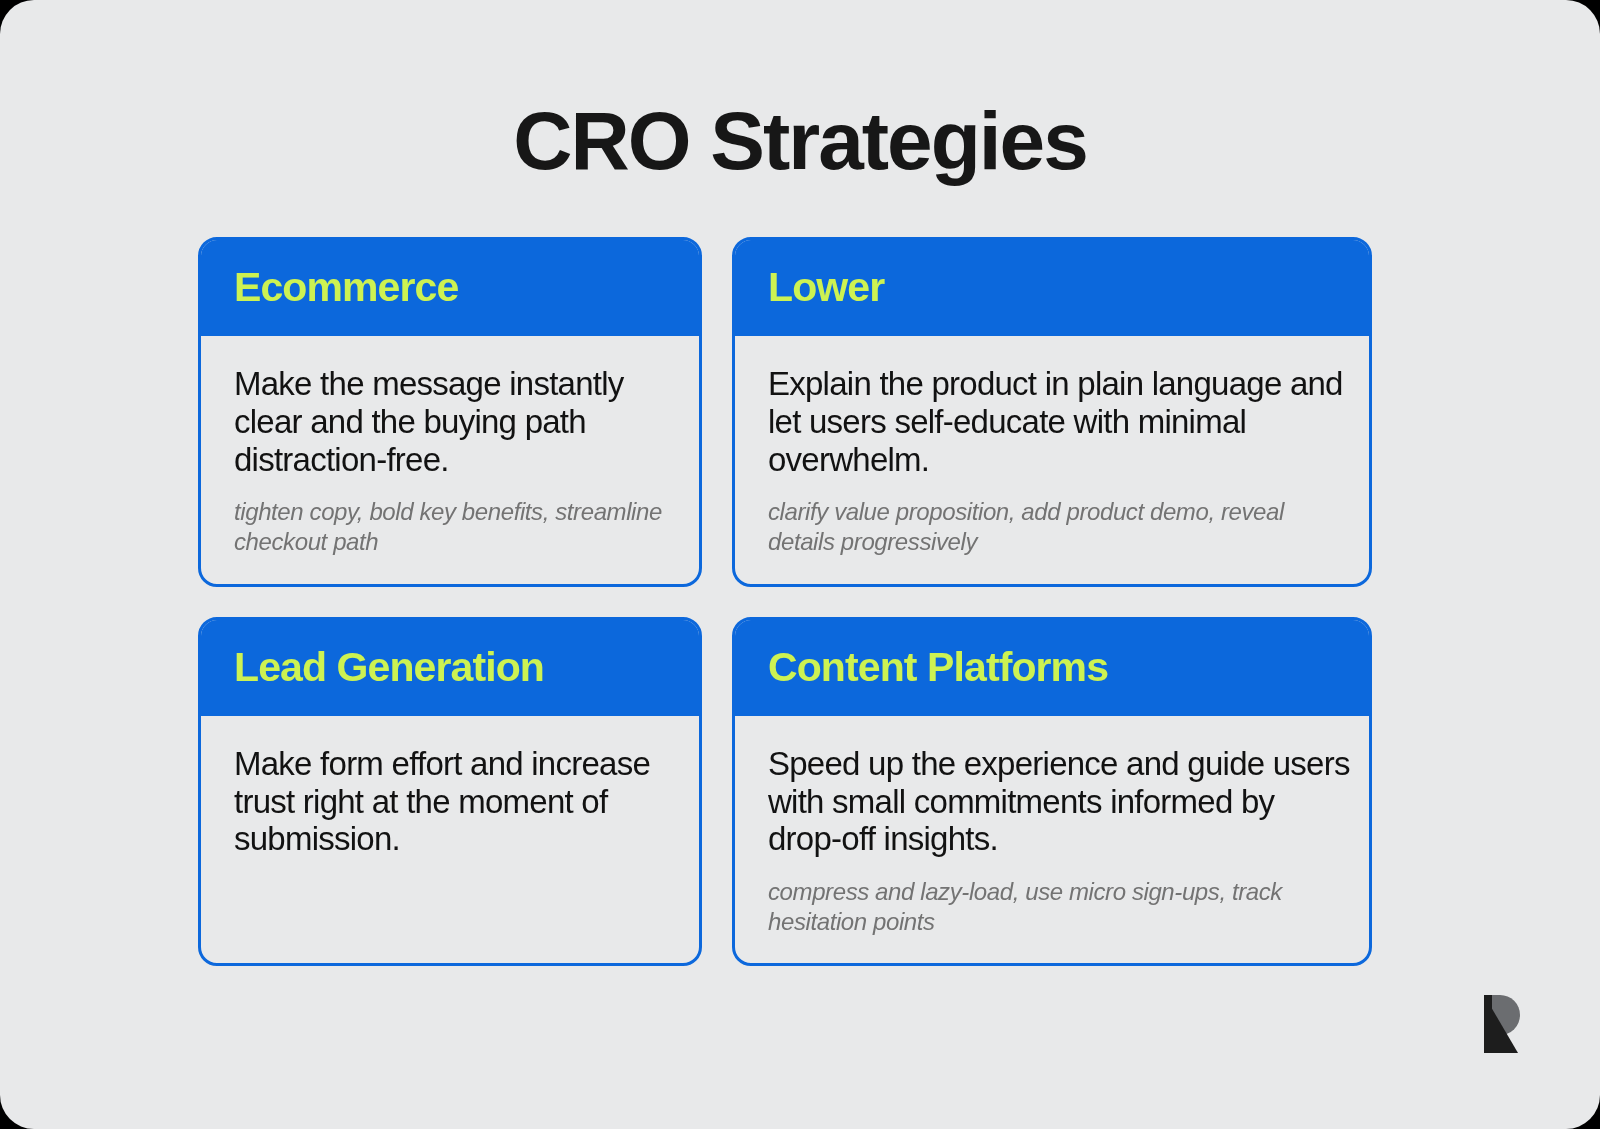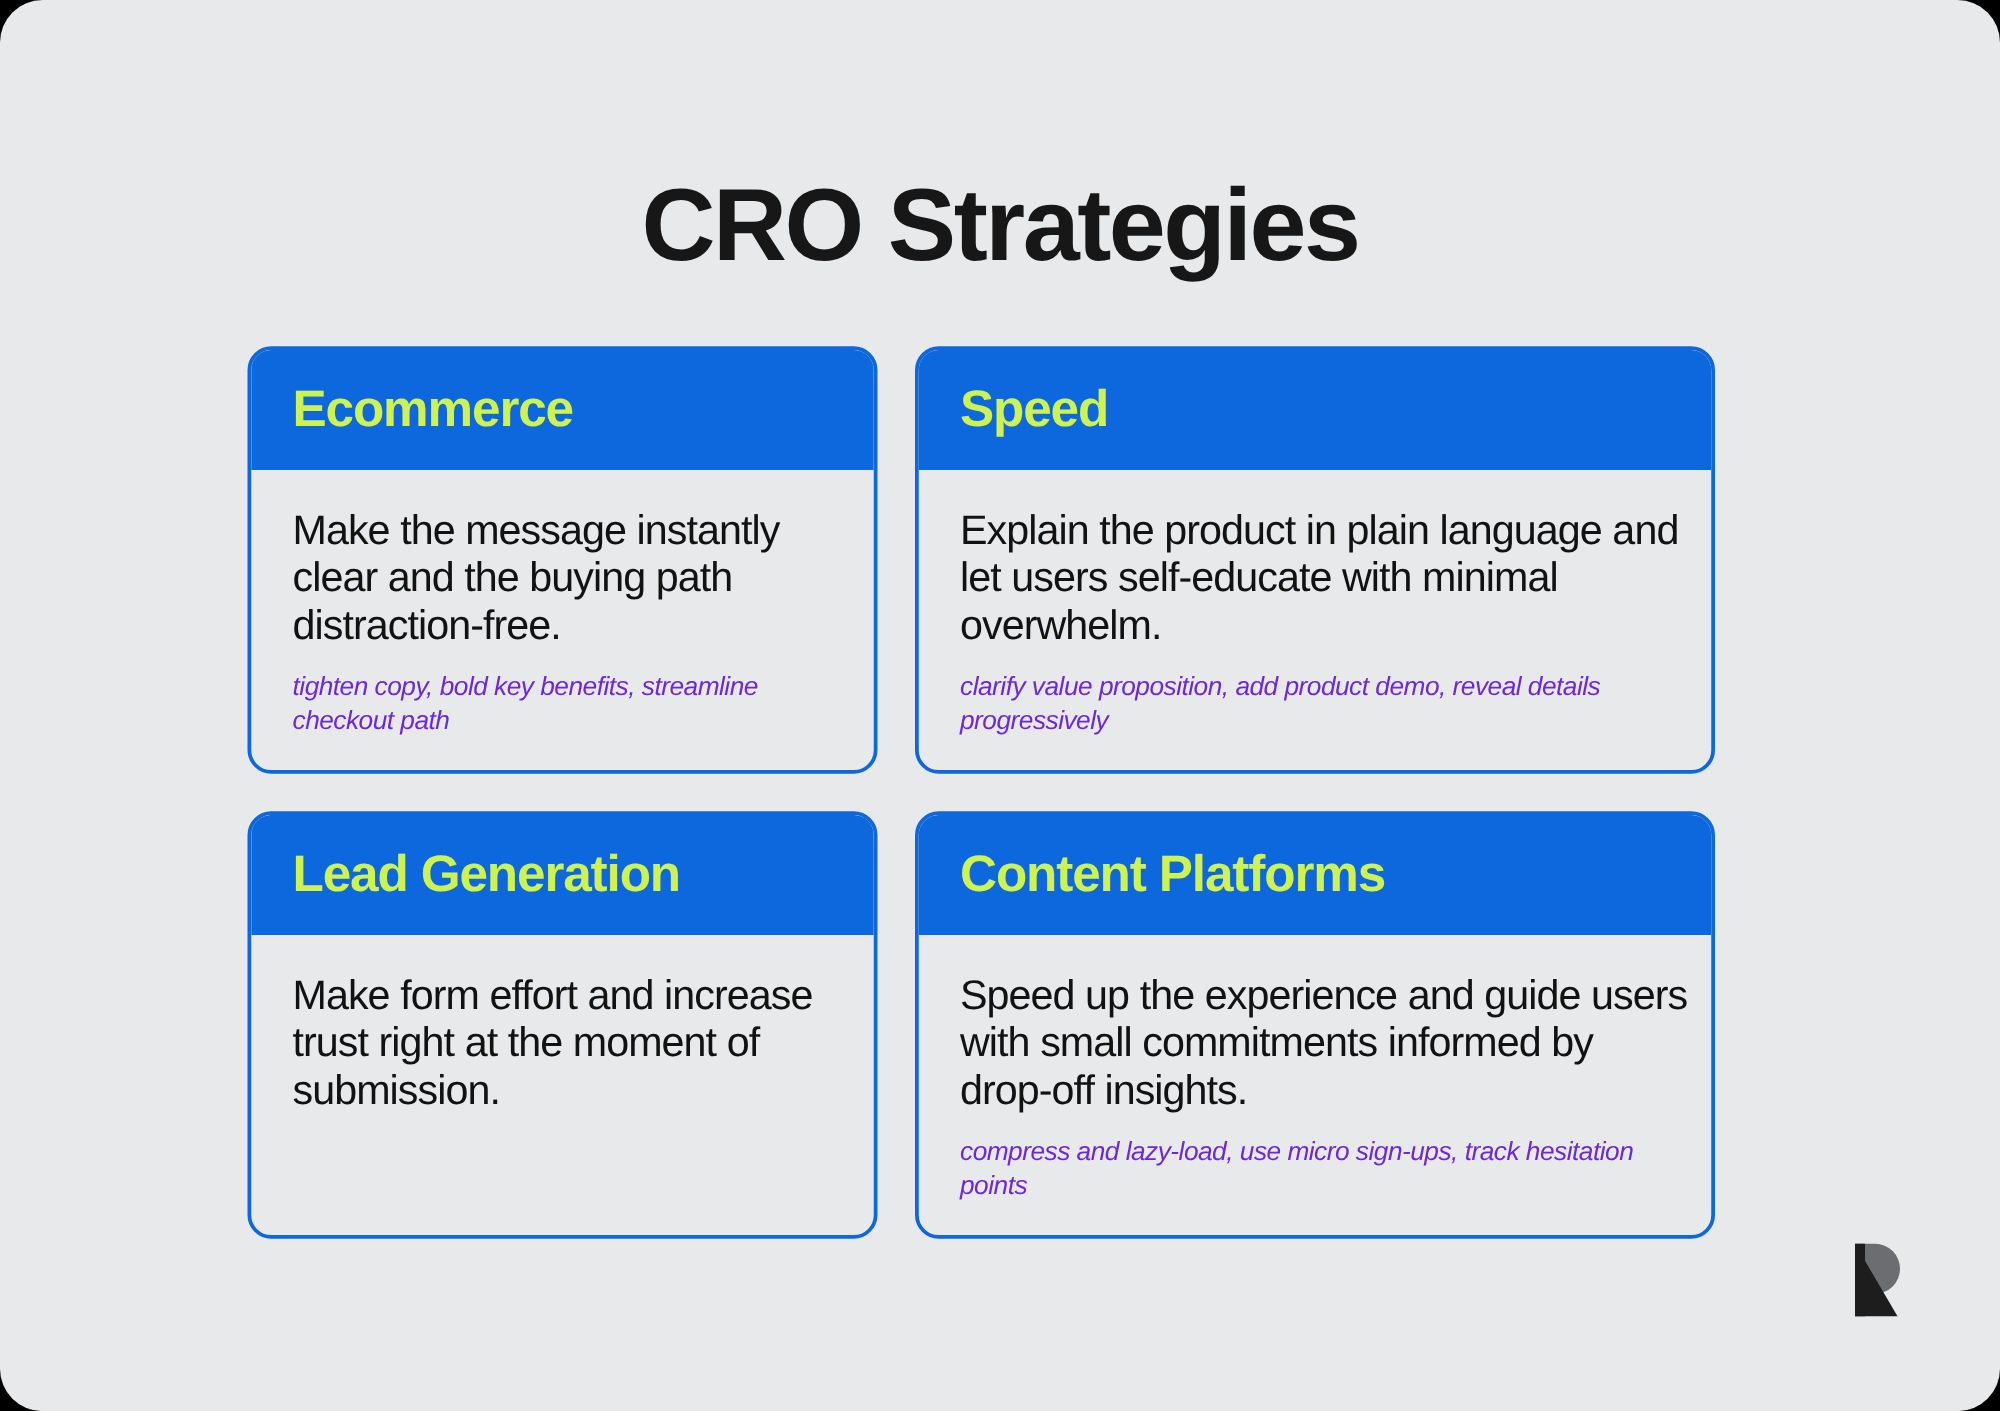--- a/index.html
+++ b/index.html
@@ -23,21 +23,20 @@
   }
 
   #page-title {
     text-align: center;
     font-size: 82px;
     font-weight: 700;
     letter-spacing: -2.0px;
     color: #171717;
     padding-top: 98px;
     line-height: 1.05;
-    margin-top: 40px;
   }
 
   #card-grid {
     display: grid;
     grid-template-columns: 504px 640px;
     column-gap: 30px;
     row-gap: 30px;
     margin: 0 0 0 198px;
     padding-top: 53px;
     width: 1348px;
@@ -74,24 +73,24 @@
   .card-desc {
     font-size: 33px;
     font-weight: 400;
     color: #121212;
     line-height: 1.14;
     letter-spacing: -0.75px;
   }
 
   .card-tactics {
     margin-top: 19px;
-    font-size: 21px;
+    font-size: 24px;
     font-style: italic;
     font-weight: 400;
-    color: #6d28d9;
+    color: #737373;
     line-height: 1.26;
     letter-spacing: -0.4px;
   }
 
   #logo-mark {
     position: absolute;
     right: 78px;
     bottom: 70px;
     width: 56px;
     height: 74px;
@@ -111,21 +110,21 @@
         <div class="card-title">Ecommerce</div>
       </div>
       <div class="card-body">
         <p class="card-desc">Make the message instantly clear and the buying path distraction-free.</p>
         <p class="card-tactics">tighten copy, bold key benefits, streamline checkout path</p>
       </div>
     </div>
 
     <div class="card">
       <div class="card-header">
-        <div class="card-title">Speed</div>
+        <div class="card-title">Lower</div>
       </div>
       <div class="card-body">
         <p class="card-desc">Explain the product in plain language and let users self-educate with minimal overwhelm.</p>
         <p class="card-tactics">clarify value proposition, add product demo, reveal details progressively</p>
       </div>
     </div>
 
     <div class="card">
       <div class="card-header">
         <div class="card-title">Lead Generation</div>

